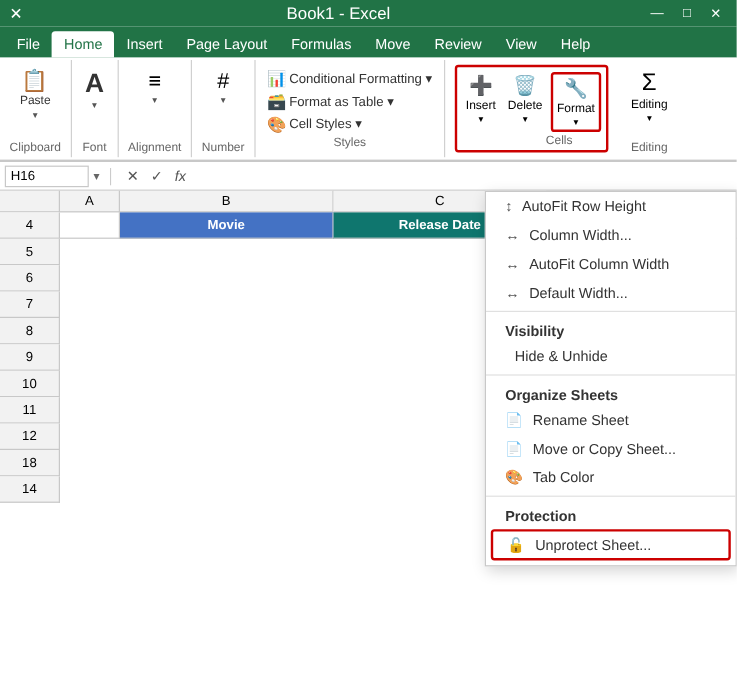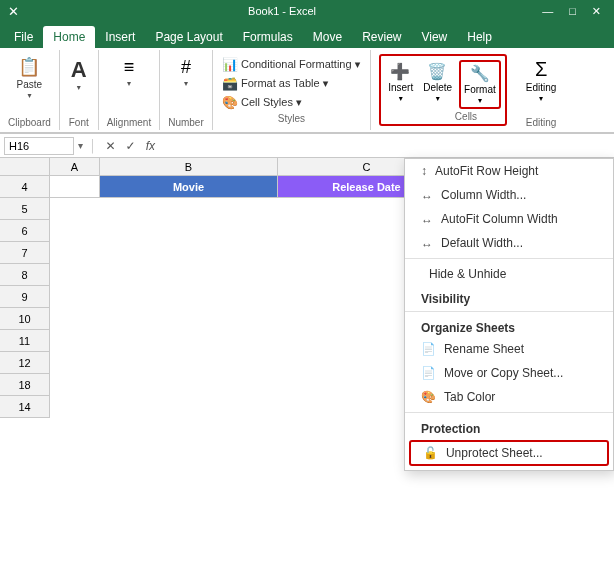--- a/index.html
+++ b/index.html
@@ -1,20 +1,20 @@
 <!DOCTYPE html>
 <html><head>
   <meta charset="utf-8">
   <style>
     * { box-sizing: border-box; margin: 0; padding: 0; }
     body { font-family: 'Segoe UI', Arial, sans-serif; font-size: 12px; background: #fff; width: 614px; height: 573px; overflow: hidden; user-select: none; }
 
     
     .title-bar { background: #217346; height: 22px; display: flex; align-items: center; padding: 0 8px; color: white; font-size: 11px; }
-    .title-bar-center { flex: 1; text-align: center; font-size: 11px; }
+    .title-bar-center { flex: 1; text-align: center; font-size: 14px; }
     .title-bar-icons { display: flex; gap: 6px; }
 
     
     .ribbon-tabs { background: #217346; display: flex; align-items: flex-end; padding: 0 4px; height: 26px; }
     .ribbon-tab { padding: 4px 10px; font-size: 12px; color: white; cursor: pointer; height: 22px; display: flex; align-items: center; }
     .ribbon-tab.active { background: white; color: #217346; border-radius: 3px 3px 0 0; }
 
     
     .formula-bar { display: flex; align-items: center; border-bottom: 1px solid #c8c8c8; height: 24px; background: #fff; padding: 0 4px; gap: 4px; }
     .name-box { width: 70px; border: 1px solid #c8c8c8; height: 18px; font-size: 11px; padding: 0 4px; display: flex; align-items: center; }
@@ -178,21 +178,21 @@
       <div style="width:50px; height:22px; display:flex; align-items:center; justify-content:center; background:#f2f2f2; border-right:1px solid #c8c8c8; border-bottom:1px solid #c8c8c8; font-size:11px;">12</div>
       <div style="width:50px; height:22px; display:flex; align-items:center; justify-content:center; background:#f2f2f2; border-right:1px solid #c8c8c8; border-bottom:1px solid #c8c8c8; font-size:11px;">18</div>
       <div style="width:50px; height:22px; display:flex; align-items:center; justify-content:center; background:#f2f2f2; border-right:1px solid #c8c8c8; border-bottom:1px solid #c8c8c8; font-size:11px;">14</div>
     </div>
 
     <div style="display:flex; flex-direction:row;">
 
       <div style="display:flex;">
         <div style="width:50px; height:22px; border-right:1px solid #c8c8c8; border-bottom:1px solid #c8c8c8;"></div>
         <div style="width:178px; height:22px; background:#4472c4; color:white; font-weight:bold; display:flex; align-items:center; justify-content:center; border-right:1px solid #c8c8c8; border-bottom:1px solid #c8c8c8; font-size:11px;">Movie</div>
-        <div style="width:178px; height:22px; background:#8b5cf6; color:white; font-weight:bold; display:flex; align-items:center; justify-content:center; border-right:1px solid #c8c8c8; border-bottom:1px solid #c8c8c8; font-size:11px;">Release Date</div>
+        <div style="width:178px; height:22px; background:#0f766e; color:white; font-weight:bold; display:flex; align-items:center; justify-content:center; border-right:1px solid #c8c8c8; border-bottom:1px solid #c8c8c8; font-size:11px;">Release Date</div>
       </div>
 
       <div style="display:flex;">
         <div style="width:50px; height:22px; border-right:1px solid #c8c8c8; border-bottom:1px solid #c8c8c8;"></div>
         <div style="width:178px; height:22px; border-right:1px solid #c8c8c8; border-bottom:1px solid #c8c8c8; font-size:11px; padding:0 4px; display:flex; align-items:center; justify-content:flex-end;">2/25/2021</div>
       </div>
 
 
       <div style="display:flex;">
         <div style="width:50px; height:22px; border-right:1px solid #c8c8c8; border-bottom:1px solid #c8c8c8;"></div>
@@ -245,25 +245,25 @@
       </div>
       <div style="padding:5px 16px; font-size:12px; color:#333; cursor:pointer; display:flex; align-items:center; gap:8px;">
         <span style="font-size:12px; color:#555;">↔</span>
         <span>AutoFit Column Width</span>
       </div>
       <div style="padding:5px 16px; font-size:12px; color:#333; cursor:pointer; display:flex; align-items:center; gap:8px;">
         <span style="font-size:12px; color:#555;">↔</span>
         <span>Default Width...</span>
       </div>
       <div style="height:1px; background:#e0e0e0; margin:3px 0;"></div>
+      <div style="padding:6px 16px 2px 16px; font-size:12px; font-weight:bold; color:#333;">Visibility</div>
       <div style="padding:5px 16px; font-size:12px; color:#333; cursor:pointer; display:flex; align-items:center; gap:8px;">
         <span style="font-size:12px; color:#555;"></span>
         <span>Hide &amp; Unhide</span>
       </div>
-      <div style="padding:6px 16px 2px 16px; font-size:12px; font-weight:bold; color:#333;">Visibility</div>
       <div style="height:1px; background:#e0e0e0; margin:3px 0;"></div>
       <div style="padding:6px 16px 2px 16px; font-size:12px; font-weight:bold; color:#333;">Organize Sheets</div>
       <div style="padding:5px 16px; font-size:12px; color:#333; cursor:pointer; display:flex; align-items:center; gap:8px;">
         <span style="font-size:12px; color:#555;">📄</span>
         <span>Rename Sheet</span>
       </div>
       <div style="padding:5px 16px; font-size:12px; color:#333; cursor:pointer; display:flex; align-items:center; gap:8px;">
         <span style="font-size:12px; color:#555;">📄</span>
         <span>Move or Copy Sheet...</span>
       </div>

